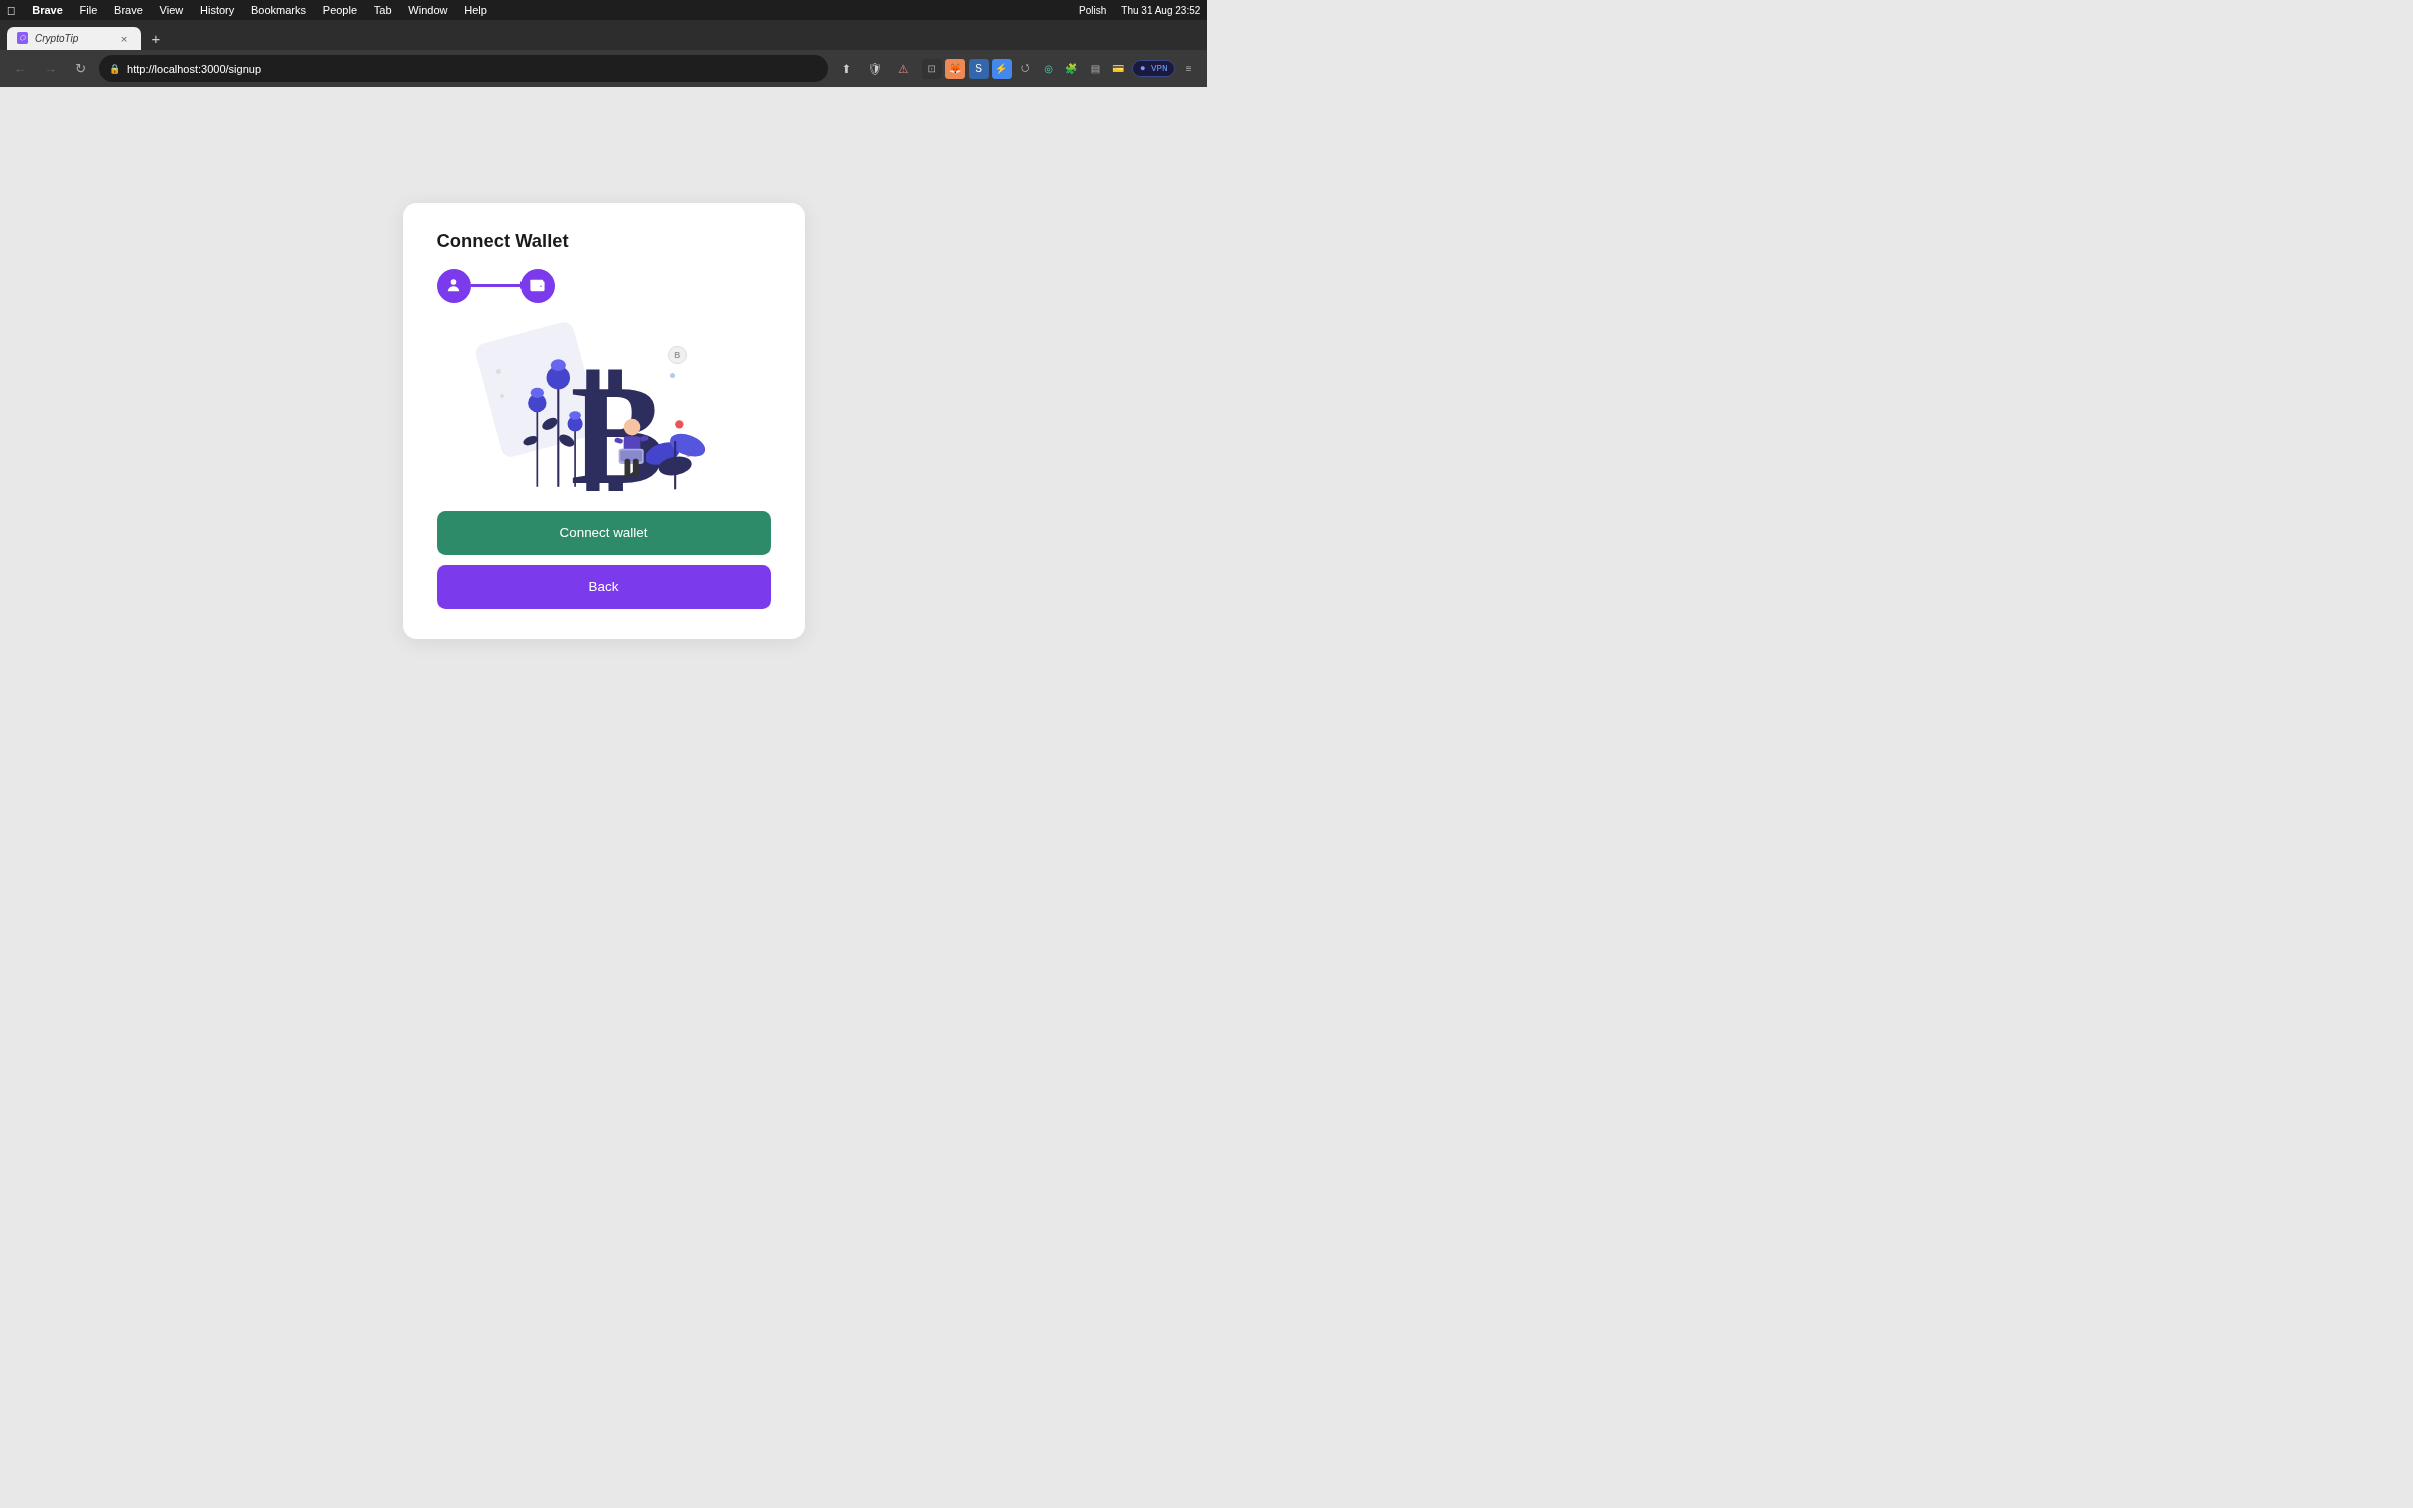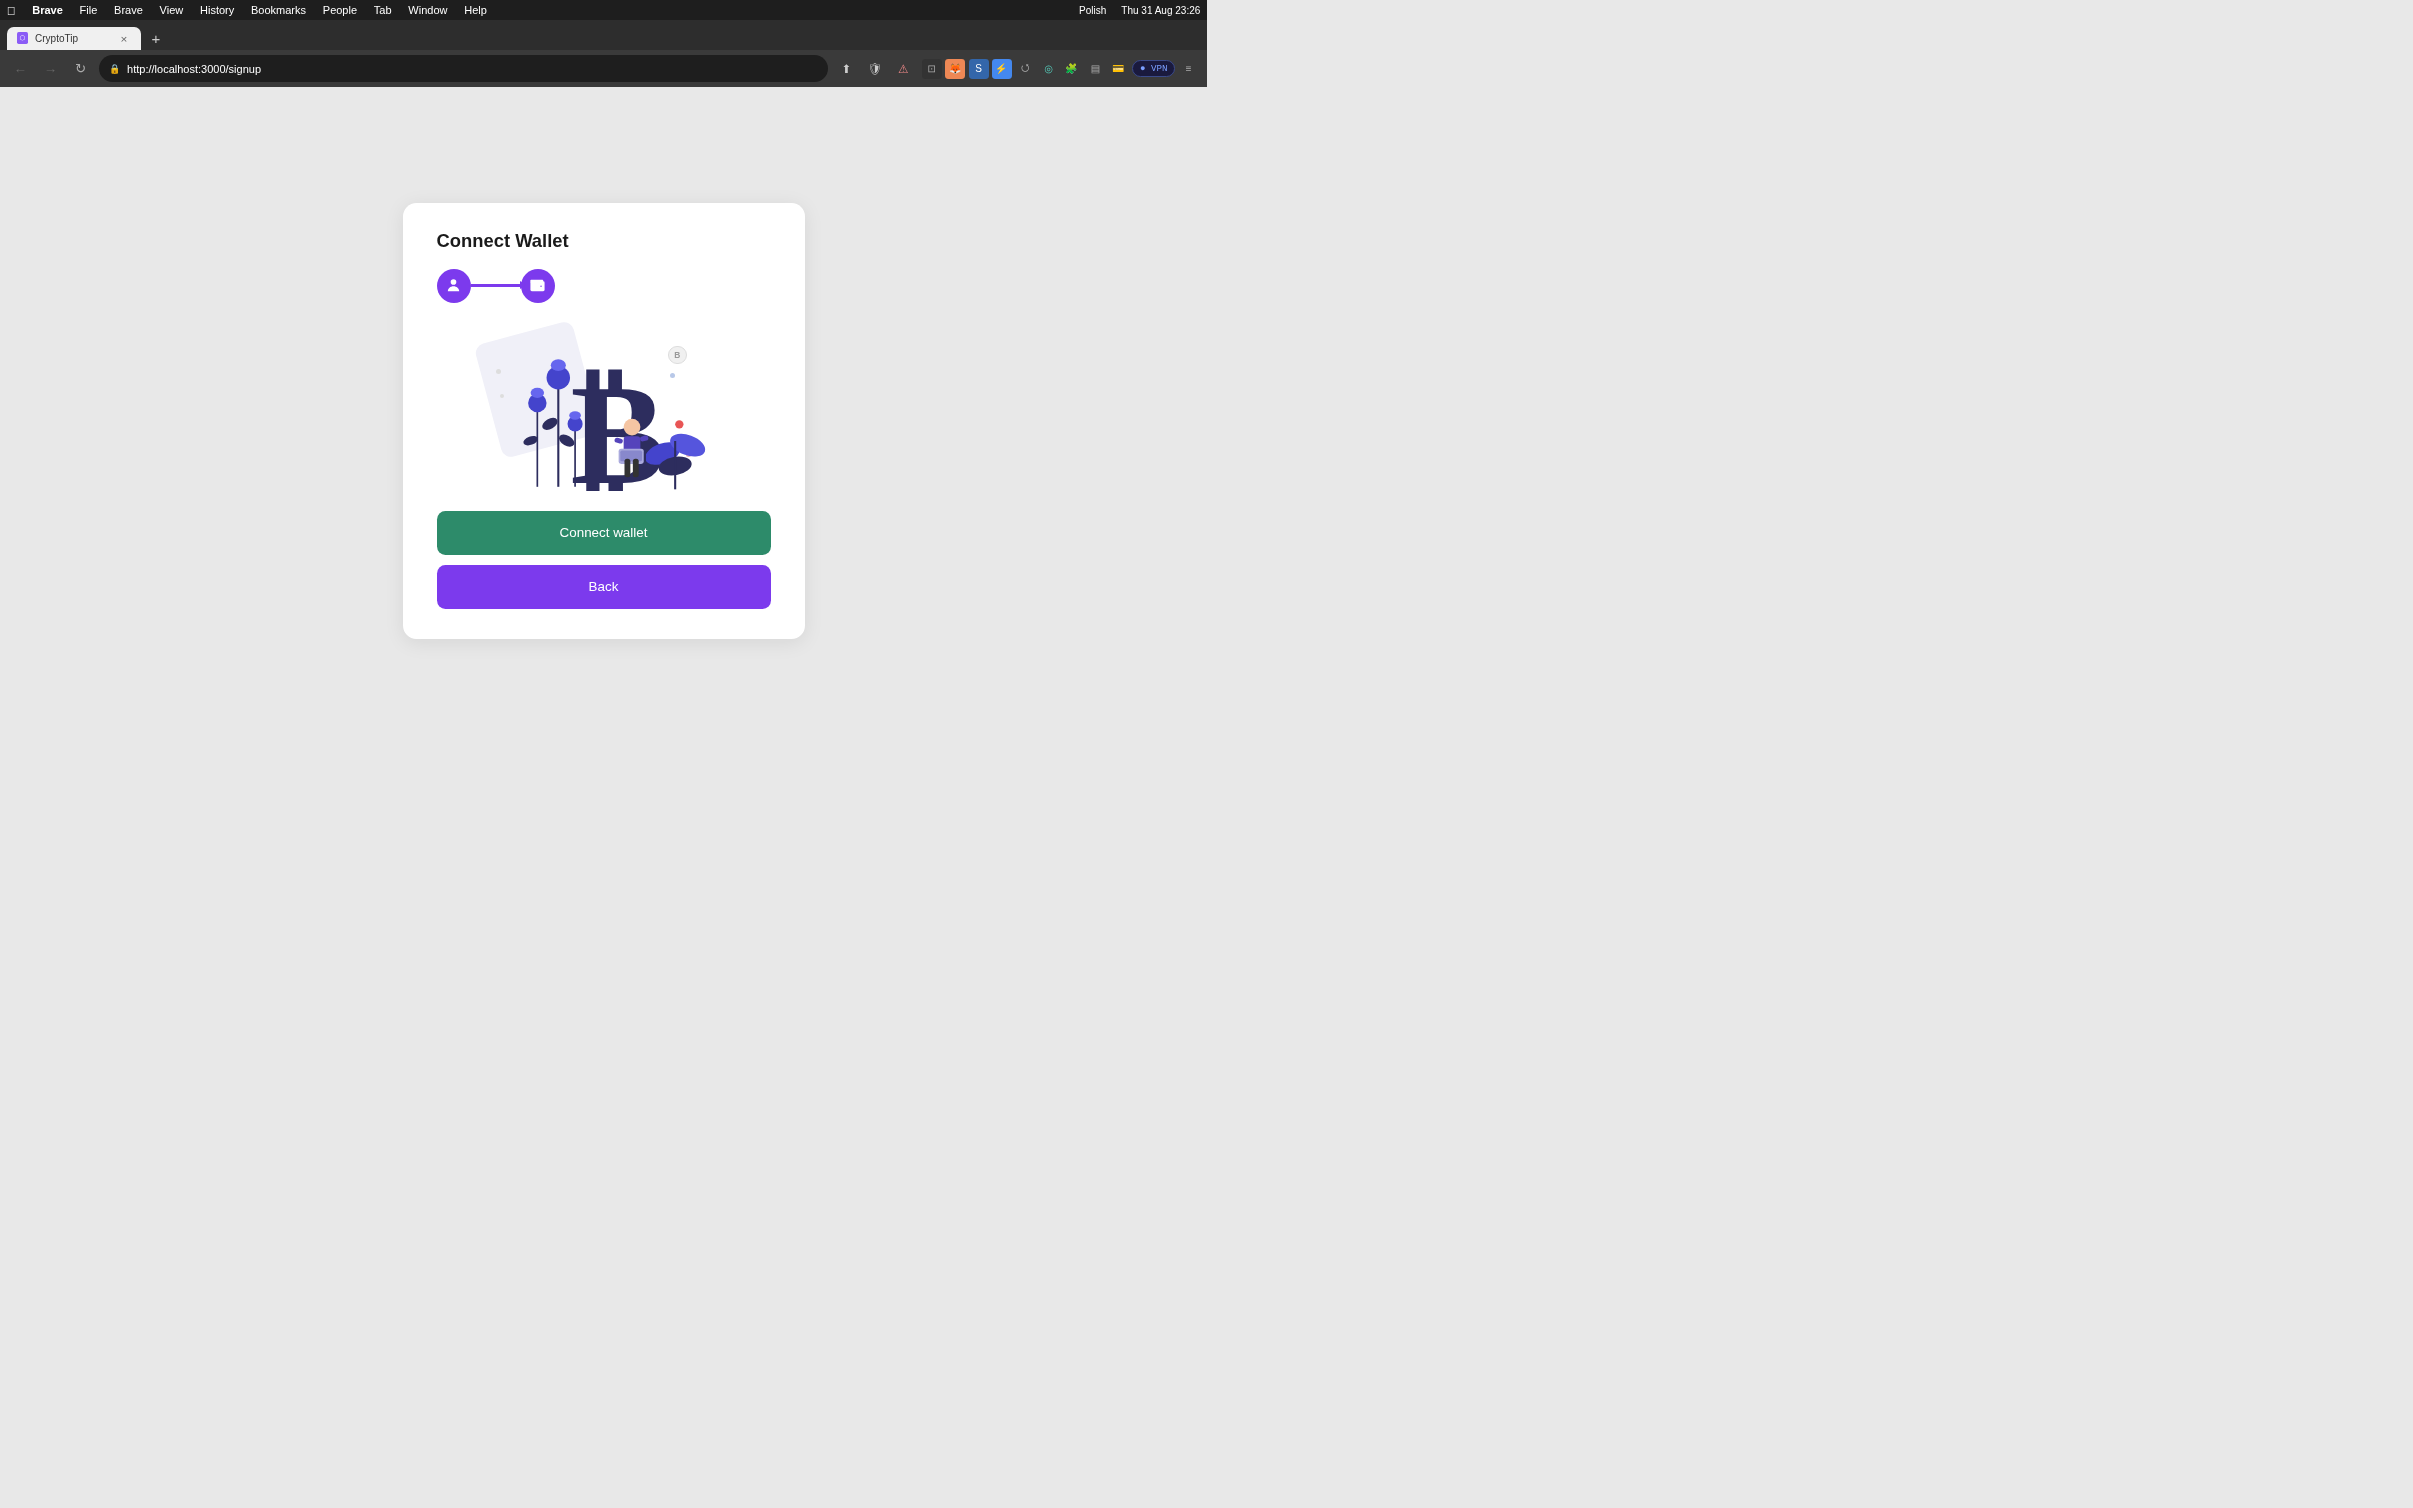--- a/index.html
+++ b/index.html
@@ -81,20 +81,21 @@
       align-items: center;
       gap: 6.7px;
       background: #f0f0f0;
       height: 23.5px;
       padding: 0 10px;
       border-radius: 6.7px 6.7px 0 0;
       font-size: 10px;
       color: #333;
       min-width: 134px;
       max-width: 184px;
+      font-style: italic;
     }
 
     .tab-favicon {
       width: 11.7px;
       height: 11.7px;
       background: #8b5cf6;
       border-radius: 1.7px;
       display: flex;
       align-items: center;
       justify-content: center;
@@ -403,21 +404,21 @@
     <span class="menu-item">View</span>
     <span class="menu-item">History</span>
     <span class="menu-item">Bookmarks</span>
     <span class="menu-item">People</span>
     <span class="menu-item">Tab</span>
     <span class="menu-item">Window</span>
     <span class="menu-item">Help</span>
   </div>
   <div class="menu-bar-right">
     <span>Polish</span>
-    <span>Thu 31 Aug  23:26</span>
+    <span>Thu 31 Aug  23:52</span>
   </div>
 </div>
 
 <div class="browser-chrome">
 
   <div class="tab-bar">
     <div class="tab">
       <div class="tab-favicon">⬡</div>
       <span class="tab-title">CryptoTip</span>
       <span class="tab-close">×</span>

